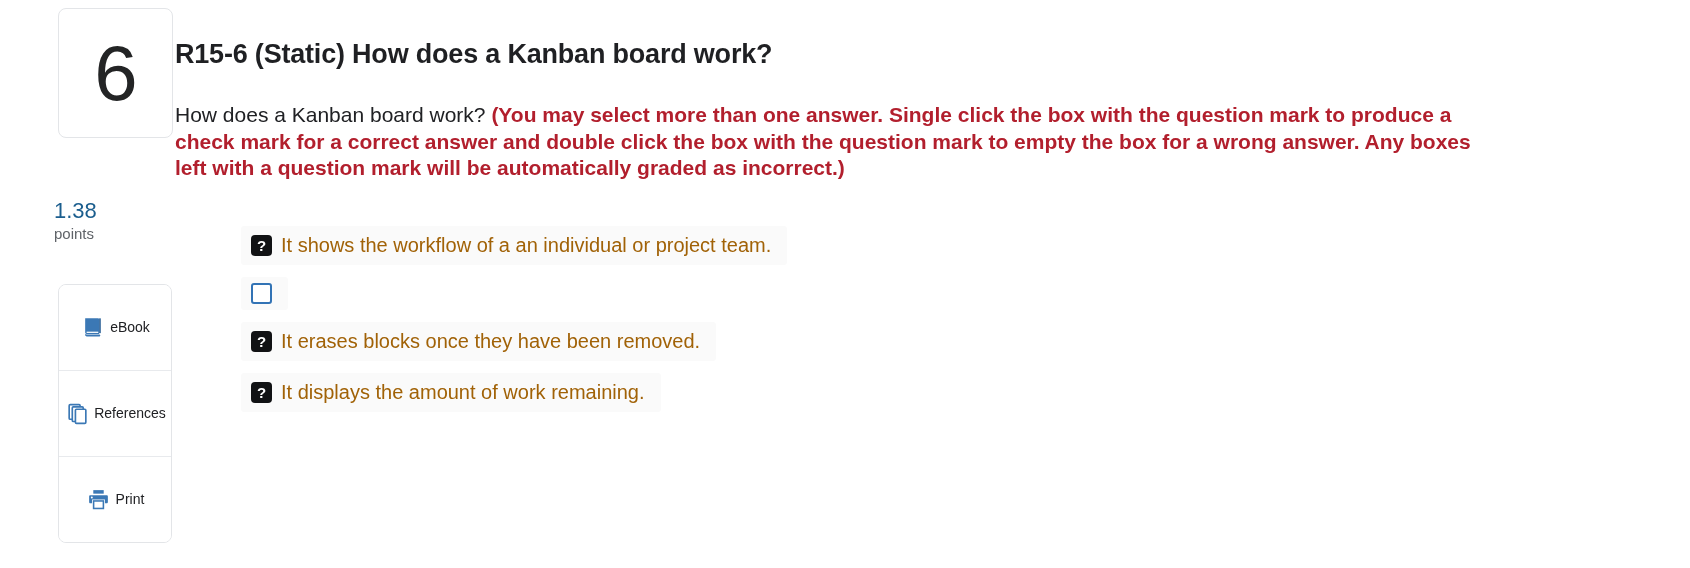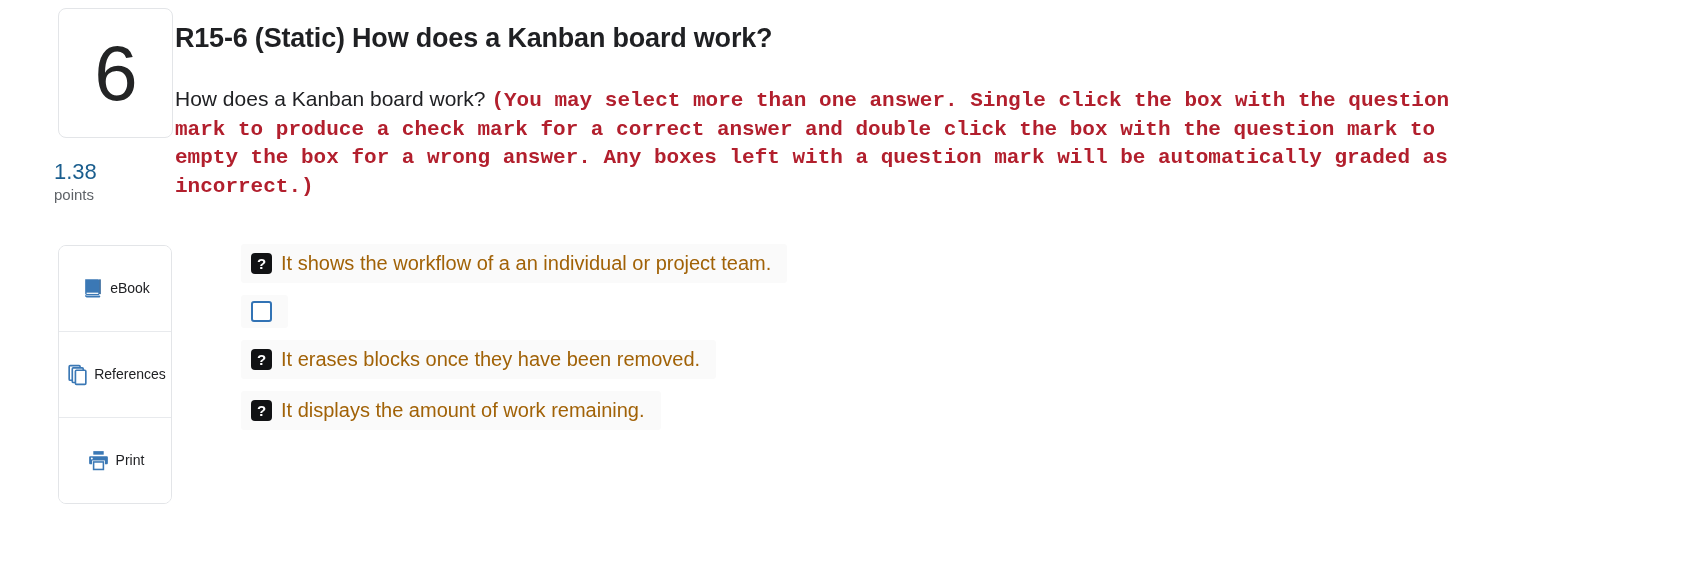--- a/index.html
+++ b/index.html
@@ -45,21 +45,21 @@
   }
   .qnum-card .qnum {
     font-size: 78px;
     line-height: 1;
     font-weight: 400;
     color: #232425;
     letter-spacing: -1px;
   }
 
   .points-block {
-    margin-top: 21px;
+    margin-top: 60px;
     margin-left: -4px;
   }
   .points-value {
     font-size: 22px;
     color: #1b5e8e;
     font-weight: 400;
     line-height: 1.15;
   }
   .points-label {
     font-size: 15px;
@@ -97,23 +97,24 @@
   }
   .tool-label {
     font-size: 14px;
     color: #202124;
     line-height: 1.2;
   }
 
   
   .main {
     flex: 1 1 auto;
-    padding-top: 22px;
+    padding-top: 6px;
     padding-right: 20px;
     min-width: 0;
+    margin-top: 32px;
   }
 
   .q-title {
     font-size: 27px;
     font-weight: bold;
     color: #1f2023;
     letter-spacing: -0.2px;
     line-height: 1.2;
     margin: 0 0 32px 0;
   }
@@ -122,21 +123,20 @@
     font-size: 21px;
     line-height: 1.26;
     color: #202124;
     margin: 0;
     max-width: 1315px;
   }
   .q-body .stem { color: #202124; }
   .q-body .instruction {
     color: #b21f2d;
     font-weight: bold;
-    font-family: Liberation Mono, monospace;
   }
 
   .options {
     margin-top: 44px;
     padding-left: 66px;
   }
   .option-row {
     display: inline-flex;
     align-items: center;
     background: #fafafa;

